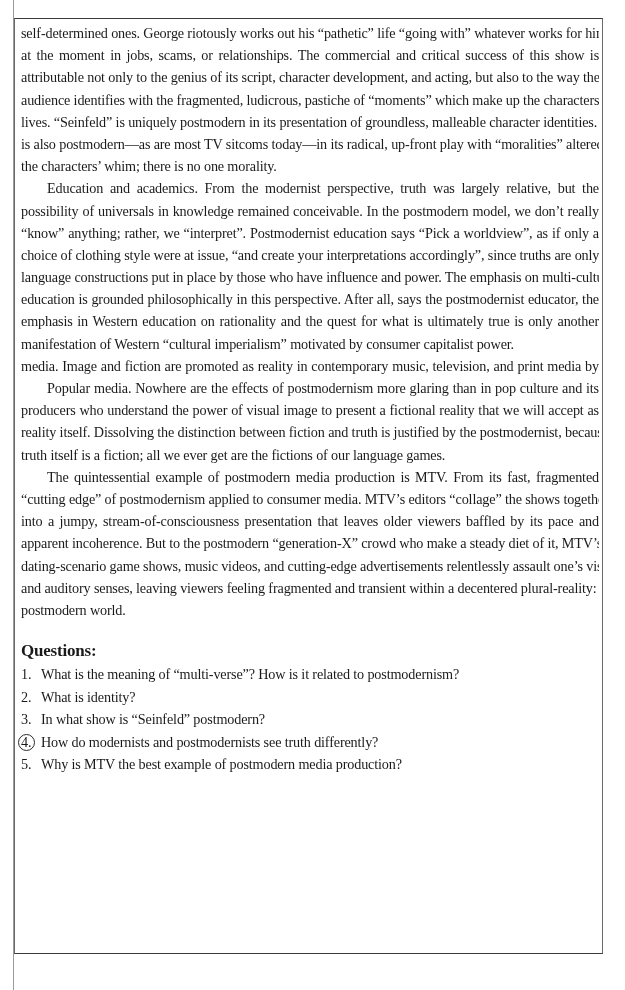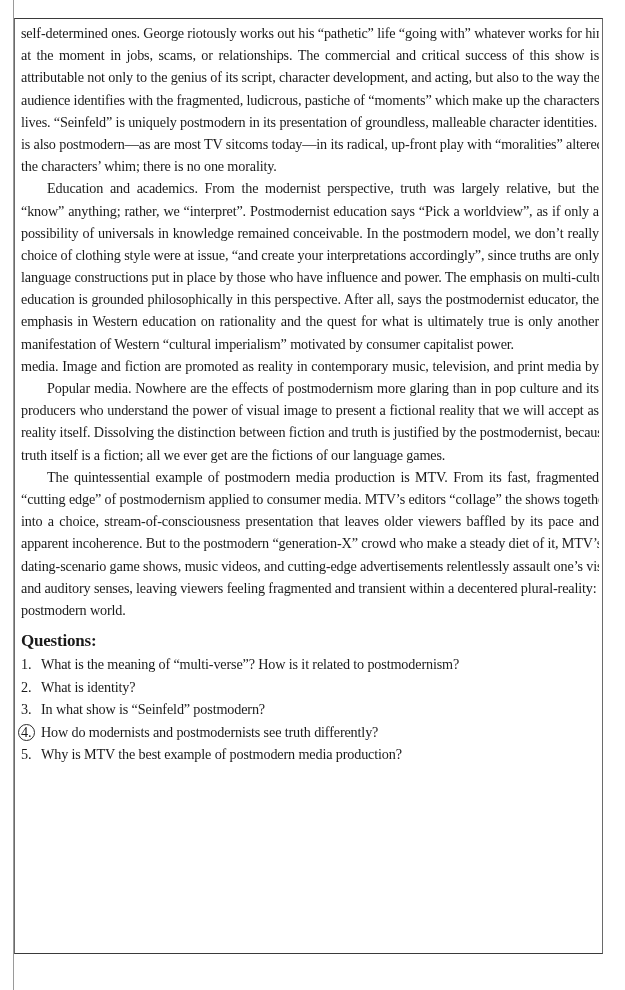--- a/index.html
+++ b/index.html
@@ -55,21 +55,21 @@
       text-align-last: left;
     }
     .line.indent {
       padding-left: 26px;
     }
     .questions-heading {
       font-size: 17px;
       font-weight: bold;
       line-height: 24px;
       height: 24px;
-      margin-top: 8px;
+      margin-top: 18px;
       font-family: "Liberation Serif", serif;
       letter-spacing: -0.2px;
     }
     .question {
       font-size: 14.2px;
       line-height: 22.6px;
       height: 22.6px;
       white-space: nowrap;
       display: flex;
       align-items: baseline;
@@ -108,41 +108,41 @@
     <div class="line">at the moment in jobs, scams, or relationships. The commercial and critical success of this show is</div>
     <div class="line">attributable not only to the genius of its script, character development, and acting, but also to the way the</div>
     <div class="line">audience identifies with the fragmented, ludicrous, pastiche of “moments” which make up the characters’</div>
     <div class="line">lives. “Seinfeld” is uniquely postmodern in its presentation of groundless, malleable character identities. It</div>
     <div class="line">is also postmodern—as are most TV sitcoms today—in its radical, up-front play with “moralities” altered at</div>
     <div class="line last">the characters’ whim; there is no one morality.</div>
   </div>
 
   <div>
     <div class="line indent">Education and academics. From the modernist perspective, truth was largely relative, but the</div>
+    <div class="line">possibility of universals in knowledge remained conceivable. In the postmodern model, we don’t really</div>
     <div class="line">“know” anything; rather, we “interpret”. Postmodernist education says “Pick a worldview”, as if only a</div>
-    <div class="line">possibility of universals in knowledge remained conceivable. In the postmodern model, we don’t really</div>
     <div class="line">choice of clothing style were at issue, “and create your interpretations accordingly”, since truths are only</div>
     <div class="line">language constructions put in place by those who have influence and power. The emphasis on multi-cultural</div>
     <div class="line">education is grounded philosophically in this perspective. After all, says the postmodernist educator, the</div>
     <div class="line">emphasis in Western education on rationality and the quest for what is ultimately true is only another</div>
     <div class="line last">manifestation of Western “cultural imperialism” motivated by consumer capitalist power.</div>
   </div>
 
   <div>
     <div class="line">media. Image and fiction are promoted as reality in contemporary music, television, and print media by</div>
     <div class="line indent">Popular media. Nowhere are the effects of postmodernism more glaring than in pop culture and its</div>
     <div class="line">producers who understand the power of visual image to present a fictional reality that we will accept as</div>
     <div class="line">reality itself. Dissolving the distinction between fiction and truth is justified by the postmodernist, because</div>
     <div class="line last">truth itself is a fiction; all we ever get are the fictions of our language games.</div>
   </div>
 
   <div>
     <div class="line indent">The quintessential example of postmodern media production is MTV. From its fast, fragmented</div>
     <div class="line">“cutting edge” of postmodernism applied to consumer media. MTV’s editors “collage” the shows together</div>
-    <div class="line">into a choice, stream-of-consciousness presentation that leaves older viewers baffled by its pace and</div>
+    <div class="line">into a jumpy, stream-of-consciousness presentation that leaves older viewers baffled by its pace and</div>
     <div class="line">apparent incoherence. But to the postmodern “generation-X” crowd who make a steady diet of it, MTV’s</div>
     <div class="line">dating-scenario game shows, music videos, and cutting-edge advertisements relentlessly assault one’s visual</div>
     <div class="line">and auditory senses, leaving viewers feeling fragmented and transient within a decentered plural-reality: the</div>
     <div class="line last">postmodern world.</div>
   </div>
 
   <div class="questions-heading">Questions:</div>
 
   <div>
     <div class="question">

